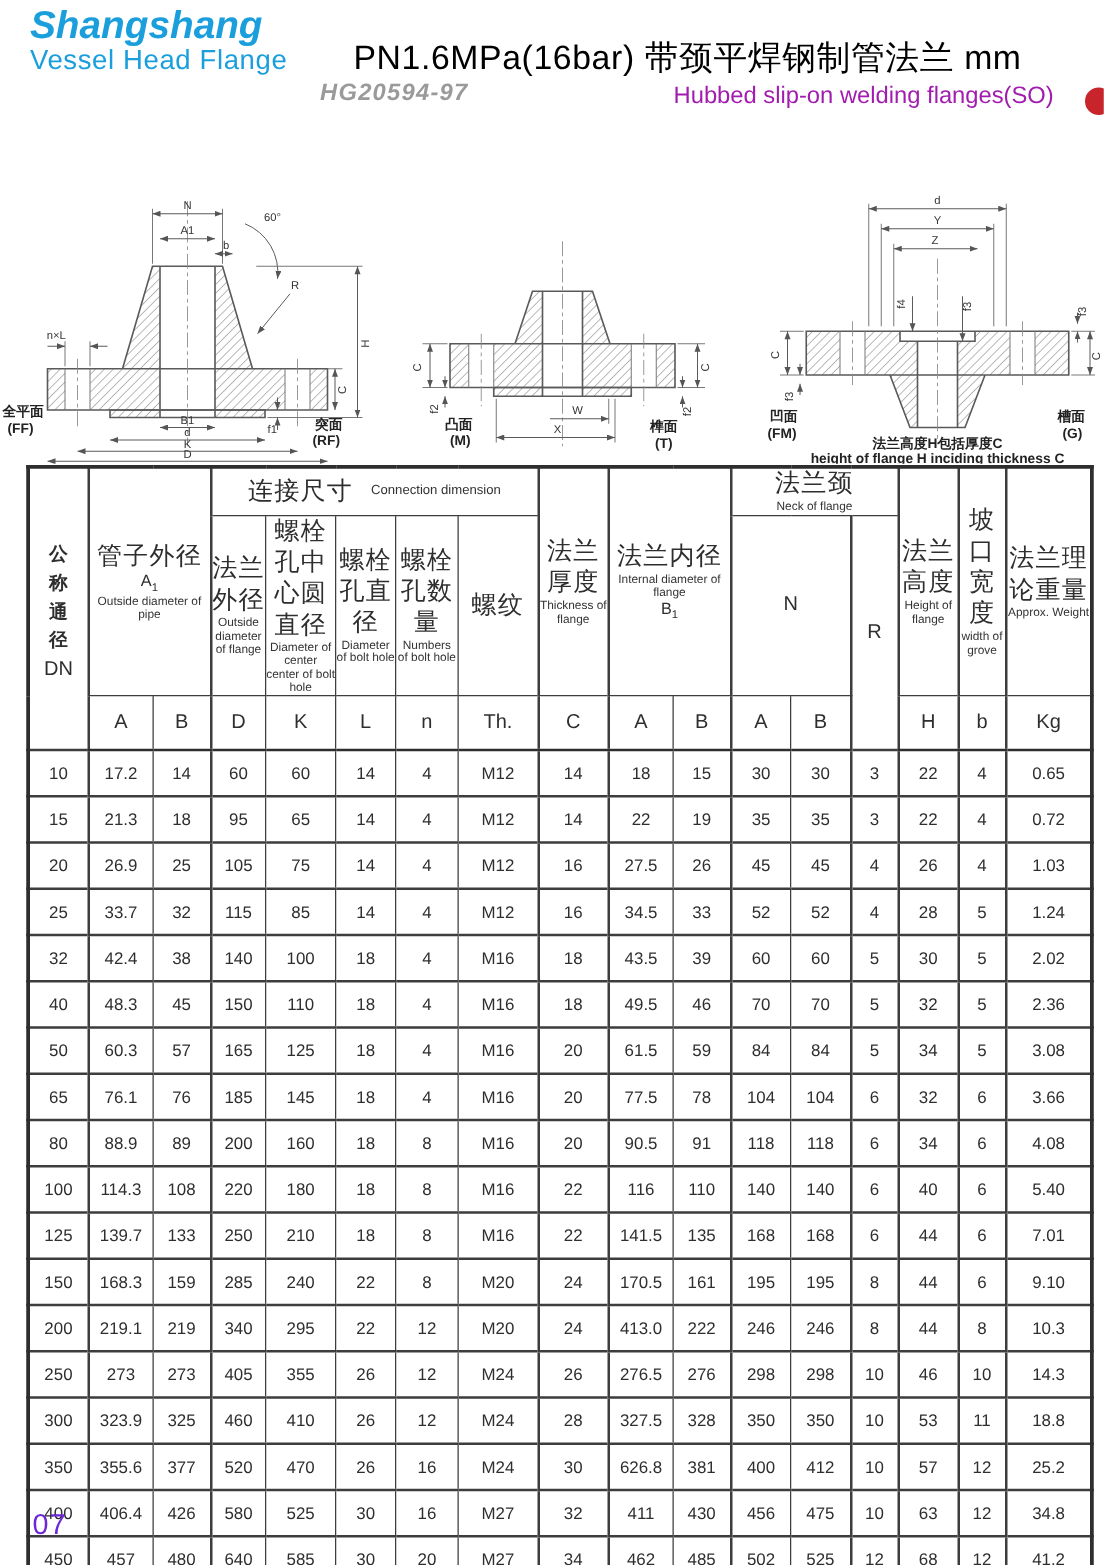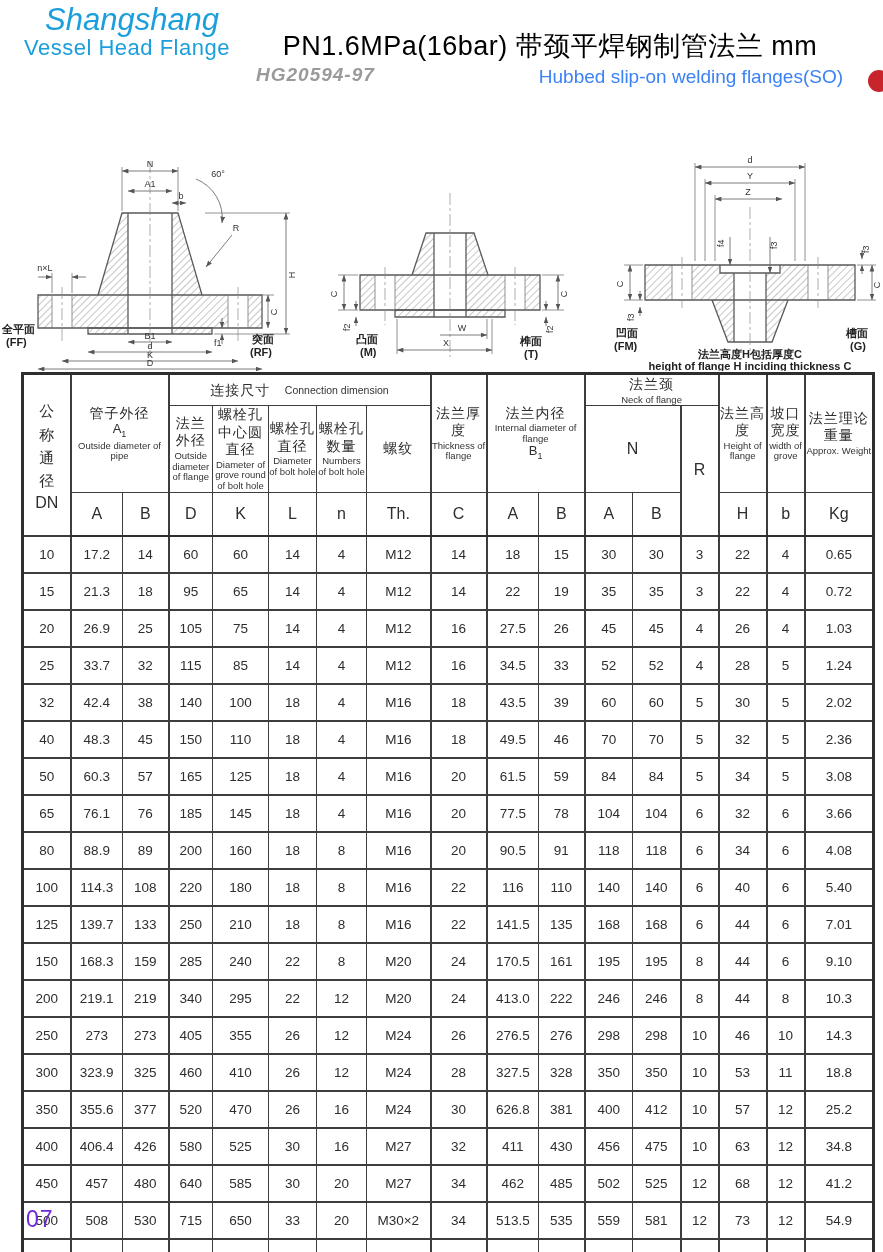--- a/index.html
+++ b/index.html
@@ -6,27 +6,27 @@
   body{
     position:relative;
     width:883px;height:1252px;
     background:#ffffff;
     font-family:"Liberation Sans","DejaVu Sans",sans-serif;
     color:#2f2f2f;
     overflow:hidden;
   }
   
   .logo{position:absolute;left:24px;top:2px;}
-  .logo-name{font-size:31px;font-weight:normal;font-style:italic;letter-spacing:0;margin-left:21px;}
+  .logo-name{font-size:31px;font-weight:bold;font-style:italic;letter-spacing:0;}
   .logo-tag{font-size:22px;margin-top:-3px;letter-spacing:0.5px;}
   .title{position:absolute;left:240px;top:28px;width:620px;text-align:center;
          font-size:27px;color:#000000;letter-spacing:0.5px;white-space:nowrap;}
   .standard{position:absolute;left:256px;top:64px;font-size:19px;font-weight:bold;
             font-style:italic;color:#9a9a9a;letter-spacing:1px;}
-  .subtitle{position:absolute;right:40px;top:66px;font-size:19px;color:#3b82f6;}
+  .subtitle{position:absolute;right:40px;top:66px;font-size:19px;color:#a21caf;}
   .red-dot{position:absolute;right:-7px;top:70px;width:22px;height:22px;border-radius:50%;
            background:#c8242c;}
   
   .drawings{position:absolute;left:0;top:145px;width:883px;height:226px;display:flex;}
   .drawings svg{display:block;}
   .ol{fill:none;stroke:#5a5a5a;stroke-width:1.3;}
   .thin{fill:none;stroke:#777;stroke-width:0.8;}
   .dim{stroke:#5a5a5a;stroke-width:0.8;fill:none;}
   .cl{stroke:#8a8a8a;stroke-width:0.7;fill:none;stroke-dasharray:12 3 3 3;}
   .hx{stroke:none;}
@@ -37,27 +37,27 @@
   .spec-wrap{position:absolute;left:21px;top:372px;}
   table.spec{border-collapse:collapse;table-layout:fixed;width:851px;
              border:3px solid #2e2e2e;}
   table.spec th,table.spec td{
      border:1px solid #3d3d3d;text-align:center;vertical-align:middle;
      padding:0;color:#2e2e2e;overflow:hidden;}
   table.spec td{font-size:13.5px;height:35px;border-top-width:2px;}
   table.spec thead th{border-top-width:1px;}
   table.spec thead tr.symrow th{font-size:16px;font-weight:normal;height:42px;border-bottom:2px solid #2e2e2e;}
   .col2,.col4,.col9,.col10,.col12,.col14,.col15,.col16,.col17{border-left-width:2px !important;}
-  .zh{font-size:14px;font-weight:normal;letter-spacing:1px;line-height:1.25;}
+  .zh{font-size:20px;font-weight:normal;letter-spacing:1px;line-height:1.25;}
   .sym{font-size:13px;line-height:1.1;}
   .sym sub{font-size:9px;}
   .en{font-size:9.5px;color:#333;line-height:1.12;margin-top:1px;font-weight:normal;}
   .conn .zh{display:inline;vertical-align:middle;}
   .conn .en{display:inline;font-size:10.5px;margin-left:10px;vertical-align:middle;}
-  .vtext{width:17px;margin:2px auto 0;font-size:15px;line-height:1.55;word-break:break-all;font-weight:normal;}
+  .vtext{width:17px;margin:2px auto 0;font-size:15px;line-height:1.55;word-break:break-all;font-weight:bold;}
   .dncode{font-size:16px;font-weight:normal;margin-top:2px;}
   th{font-weight:normal;}
   
   .page-number{position:absolute;left:26px;top:1206px;font-size:23px;color:#6d28d9;letter-spacing:1px;}
 </style>
 </head>
 <body>
 
 <div class="logo">
   <div class="logo-name" style="color:#1b9fdc;">Shangshang</div>
@@ -336,21 +336,21 @@
         <div class="en">Approx. Weight</div>
       </th>
     </tr>
     <tr style="height:70px;">
       <th class="col4">
         <div class="zh">法兰外径</div>
         <div class="en">Outside diameter of flange</div>
       </th>
       <th class="col5">
         <div class="zh">螺栓孔中心圆直径</div>
-        <div class="en">Diameter of grove round of bolt hole</div>
+        <div class="en">Diameter of center center of bolt hole</div>
       </th>
       <th class="col6">
         <div class="zh">螺栓孔直径</div>
         <div class="en">Diameter of bolt hole</div>
       </th>
       <th class="col7">
         <div class="zh">螺栓孔数量</div>
         <div class="en">Numbers of bolt hole</div>
       </th>
       <th class="col8">

